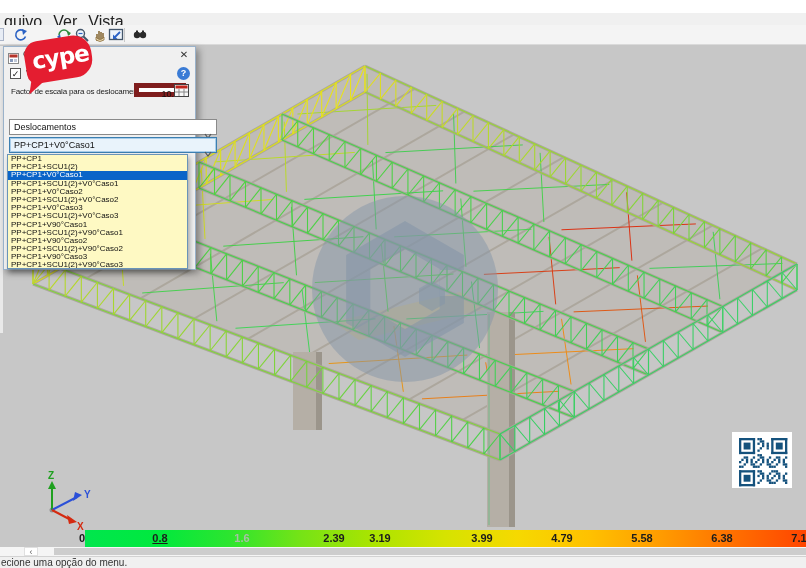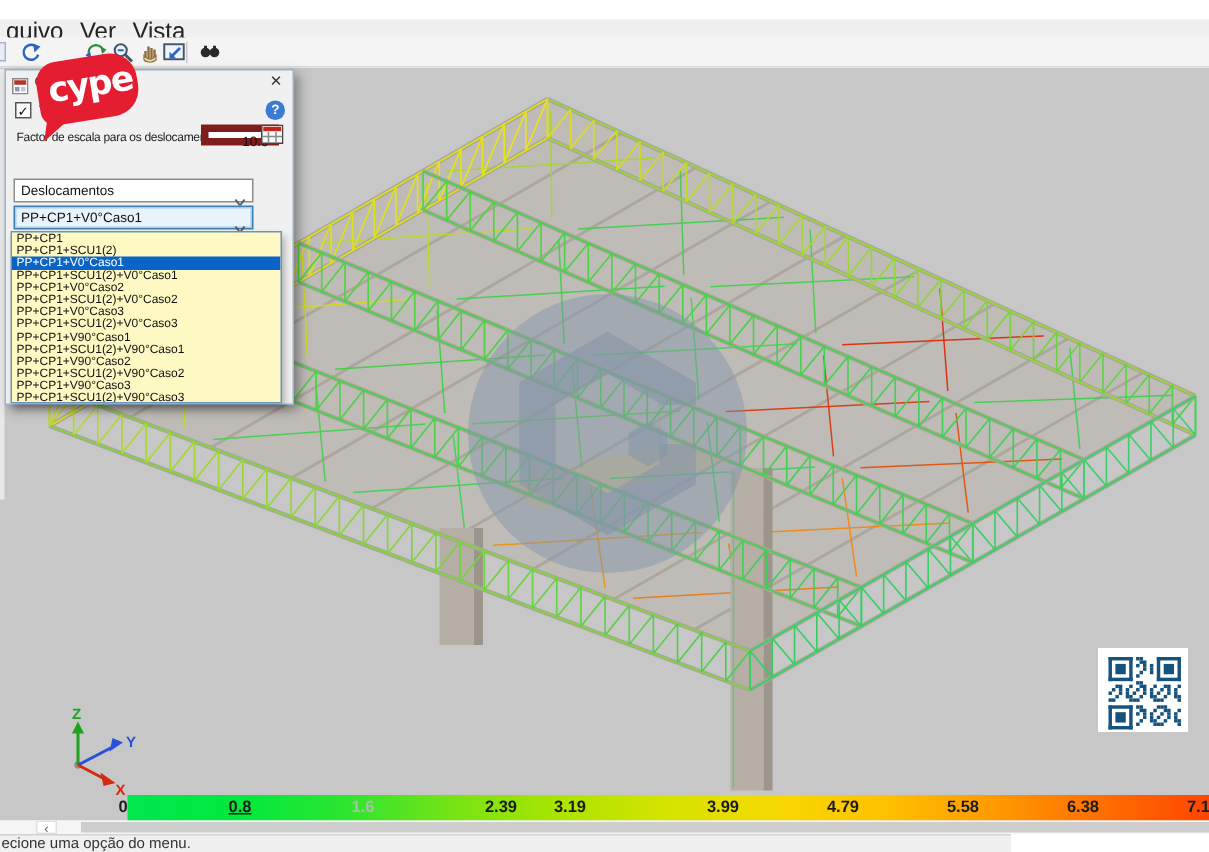--- a/index.html
+++ b/index.html
@@ -35,21 +35,21 @@
   .check-label{position:absolute;left:16px;top:0;font-size:8.5px;color:#222;}
   .help-btn{position:absolute;right:5px;top:20px;width:13px;height:13px;border-radius:50%;background:#3a7bd5;
             color:#fff;font-size:9px;font-weight:bold;text-align:center;line-height:13px;}
   .factor-label{position:absolute;left:7px;top:40px;font-size:8px;letter-spacing:-0.2px;color:#222;white-space:nowrap;}
   .factor-input{position:absolute;left:130px;top:36px;width:52px;height:14px;background:#fff;border:5px solid #7f1d1d;
                 font-size:9px;line-height:12px;text-align:right;padding-right:2px;color:#111;padding-left:17px;}
   .factor-ico{position:absolute;left:170px;top:36px;}
   .group-header{position:absolute;left:0;top:54px;width:100%;height:16px;background:#e3e3e3;
                 border-top:1px solid #d2d2d2;border-bottom:1px solid #d2d2d2;}
   .group-header span{position:absolute;left:7px;top:2px;font-size:9px;font-weight:bold;color:#1a1a1a;}
-  .combo{position:absolute;left:5px;width:160px;height:16px;background:#fff;border:1px solid #8a8a8a;}
+  .combo{position:absolute;left:5px;width:208px;height:16px;background:#fff;border:1px solid #8a8a8a;}
   .combo .cv{position:absolute;left:4px;top:2px;font-size:9px;color:#111;white-space:nowrap;}
   .combo .chev{position:absolute;right:4px;top:5px;width:8px;height:6px;}
   .combo.c1{top:72px;}
   .combo.c2{top:90px;border:1px solid #3c7fb1;background:#e9f3fb;box-shadow:0 0 0 1px #a8cdea inset;}
   .dropdown{position:absolute;left:3px;top:107px;width:181px;height:115px;background:#fef9c3;border:1px solid #6a94b8;
             box-shadow:2px 3px 5px rgba(0,0,0,.3);overflow:hidden;}
   .dd-item{height:8.2px;font-size:8px;line-height:8.4px;padding-left:3px;color:#111;white-space:nowrap;cursor:default;}
   .dd-item.sel{background:#0a64c8;color:#fff;}
 
   
@@ -64,21 +64,21 @@
   
   .colorbar{position:absolute;left:0;top:530px;width:806px;height:17px;z-index:5;}
   .colorbar .grad{position:absolute;left:85px;top:0;right:0;height:17px;}
   .cb-label{position:absolute;top:2px;transform:translateX(-50%);font-size:11px;font-weight:bold;color:#1c1c1c;}
   .cb-label.muted{color:#a9bfa9;}
 
   
   .scrollstrip{position:absolute;left:0;top:547px;width:806px;height:9px;background:#f5f5f5;z-index:6;}
   .scroll-arrow{position:absolute;left:24px;top:0;width:14px;height:9px;font-size:9px;line-height:8px;text-align:center;color:#666;background:#fff;border:1px solid #e0e0e0;}
   .scroll-thumb{position:absolute;left:54px;top:1px;right:0;height:7px;background:#cdcdcd;}
-  .statusbar{position:absolute;left:0;top:556px;width:674px;height:12px;background:#f0f0f0;border-top:1px solid #d2d2d2;z-index:6;}
+  .statusbar{position:absolute;left:0;top:556px;width:806px;height:12px;background:#f0f0f0;border-top:1px solid #d2d2d2;z-index:6;}
   .statusbar span{position:absolute;left:1px;top:0;font-size:10px;line-height:11px;color:#333;}
   .left-strip{position:absolute;left:0;top:46px;width:3px;height:287px;background:#e9e9e9;z-index:2;}
 </style>
 </head>
 <body>
 
 <div class="stage">
 
   <svg id="scene" width="806" height="568">
       <rect x="0" y="45" width="806" height="502" fill="#c7c7c7"></rect>

